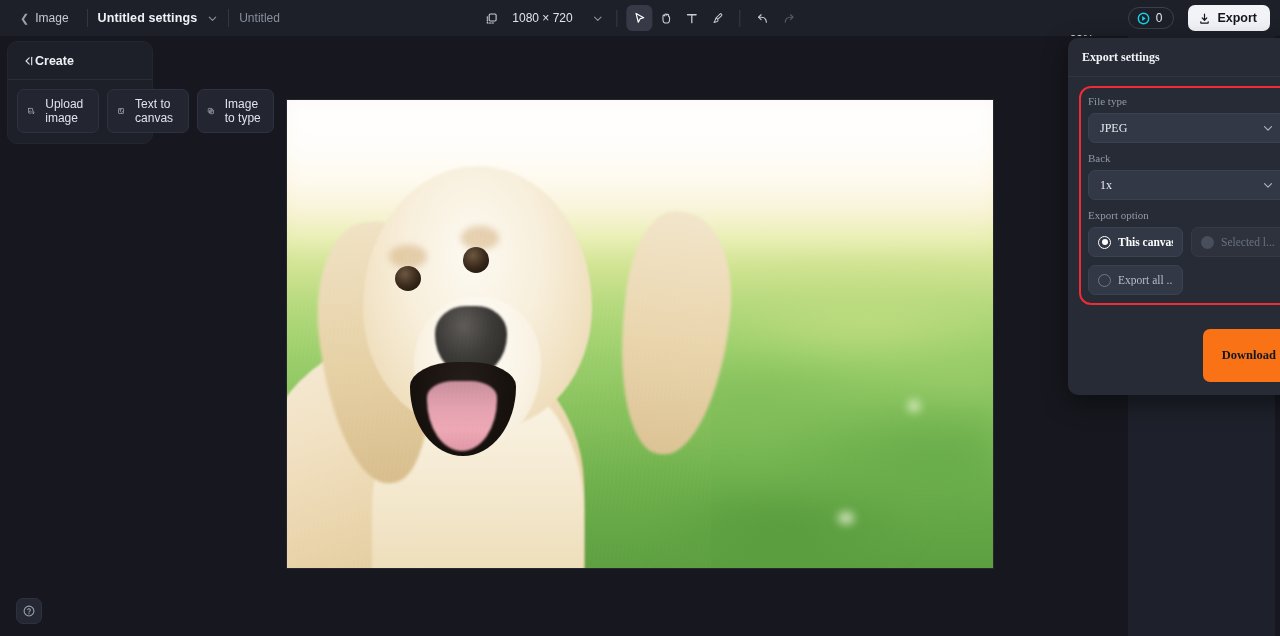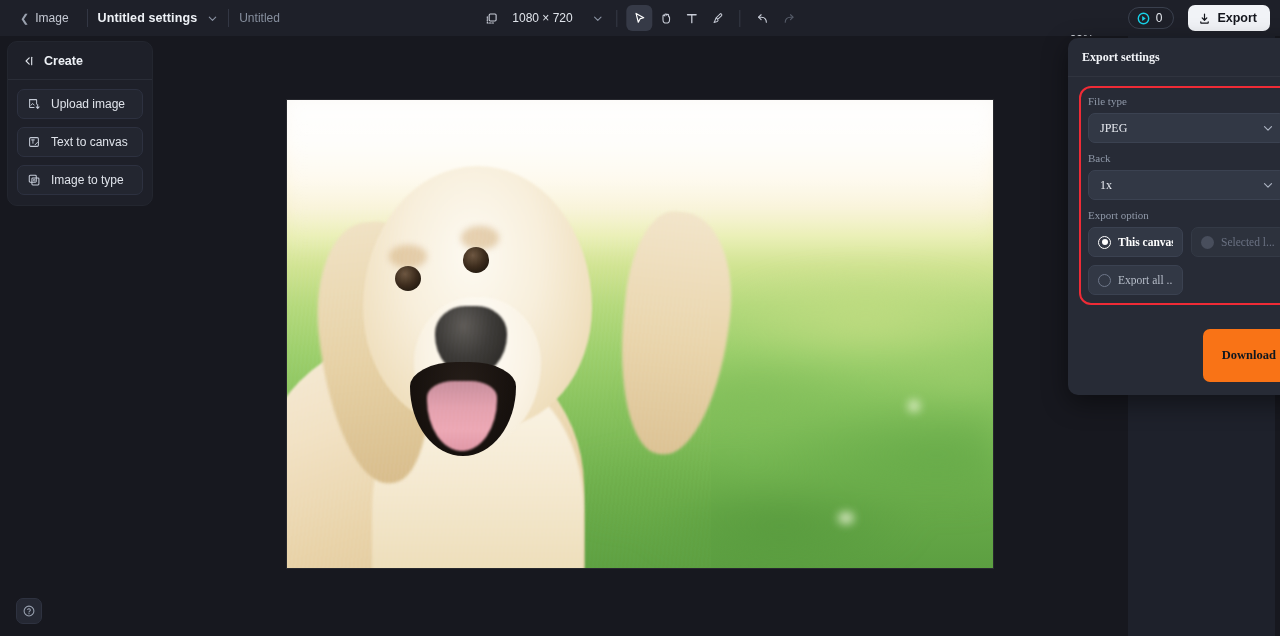--- a/index.html
+++ b/index.html
@@ -69,26 +69,26 @@
     border-radius: 7px; padding: 6px 13px 6px 10px; margin-left: 14px; cursor: pointer;
   }
 
   
   .sidebar {
     position: absolute; left: 7px; top: 41px; width: 146px;
     background: #1e2029; border-radius: 10px; padding: 0 0 10px 0;
     border: 1px solid #23262f;
   }
   .sb-head {
-    display: flex; align-items: flex-start; gap: 9px;
+    display: flex; align-items: flex-start; 
     padding: 12px 12px 11px 13px; border-bottom: 1px solid #2a2d37;
     cursor: pointer;
   }
   .sb-head-label { color: #eef1f6; font-size: 12.5px; font-weight: bold; }
-  .sb-items { padding: 9px 9px 0 9px; display: flex; flex-direction: column; gap: 8px; }
+  .sb-items { padding: 9px 9px 0 9px; display: flex; gap: 8px; }
   .sb-item {
     display: flex; align-items: center; gap: 10px;
     background: #232630; border: 1px solid #2d3140; border-radius: 7px;
     padding: 7px 9px; cursor: pointer;
   }
   .sb-item-label { color: #dfe3ea; font-size: 12px; }
 
   .help-btn {
     position: absolute; left: 16px; bottom: 12px;
     width: 26px; height: 26px; border-radius: 7px; background: #252833;

